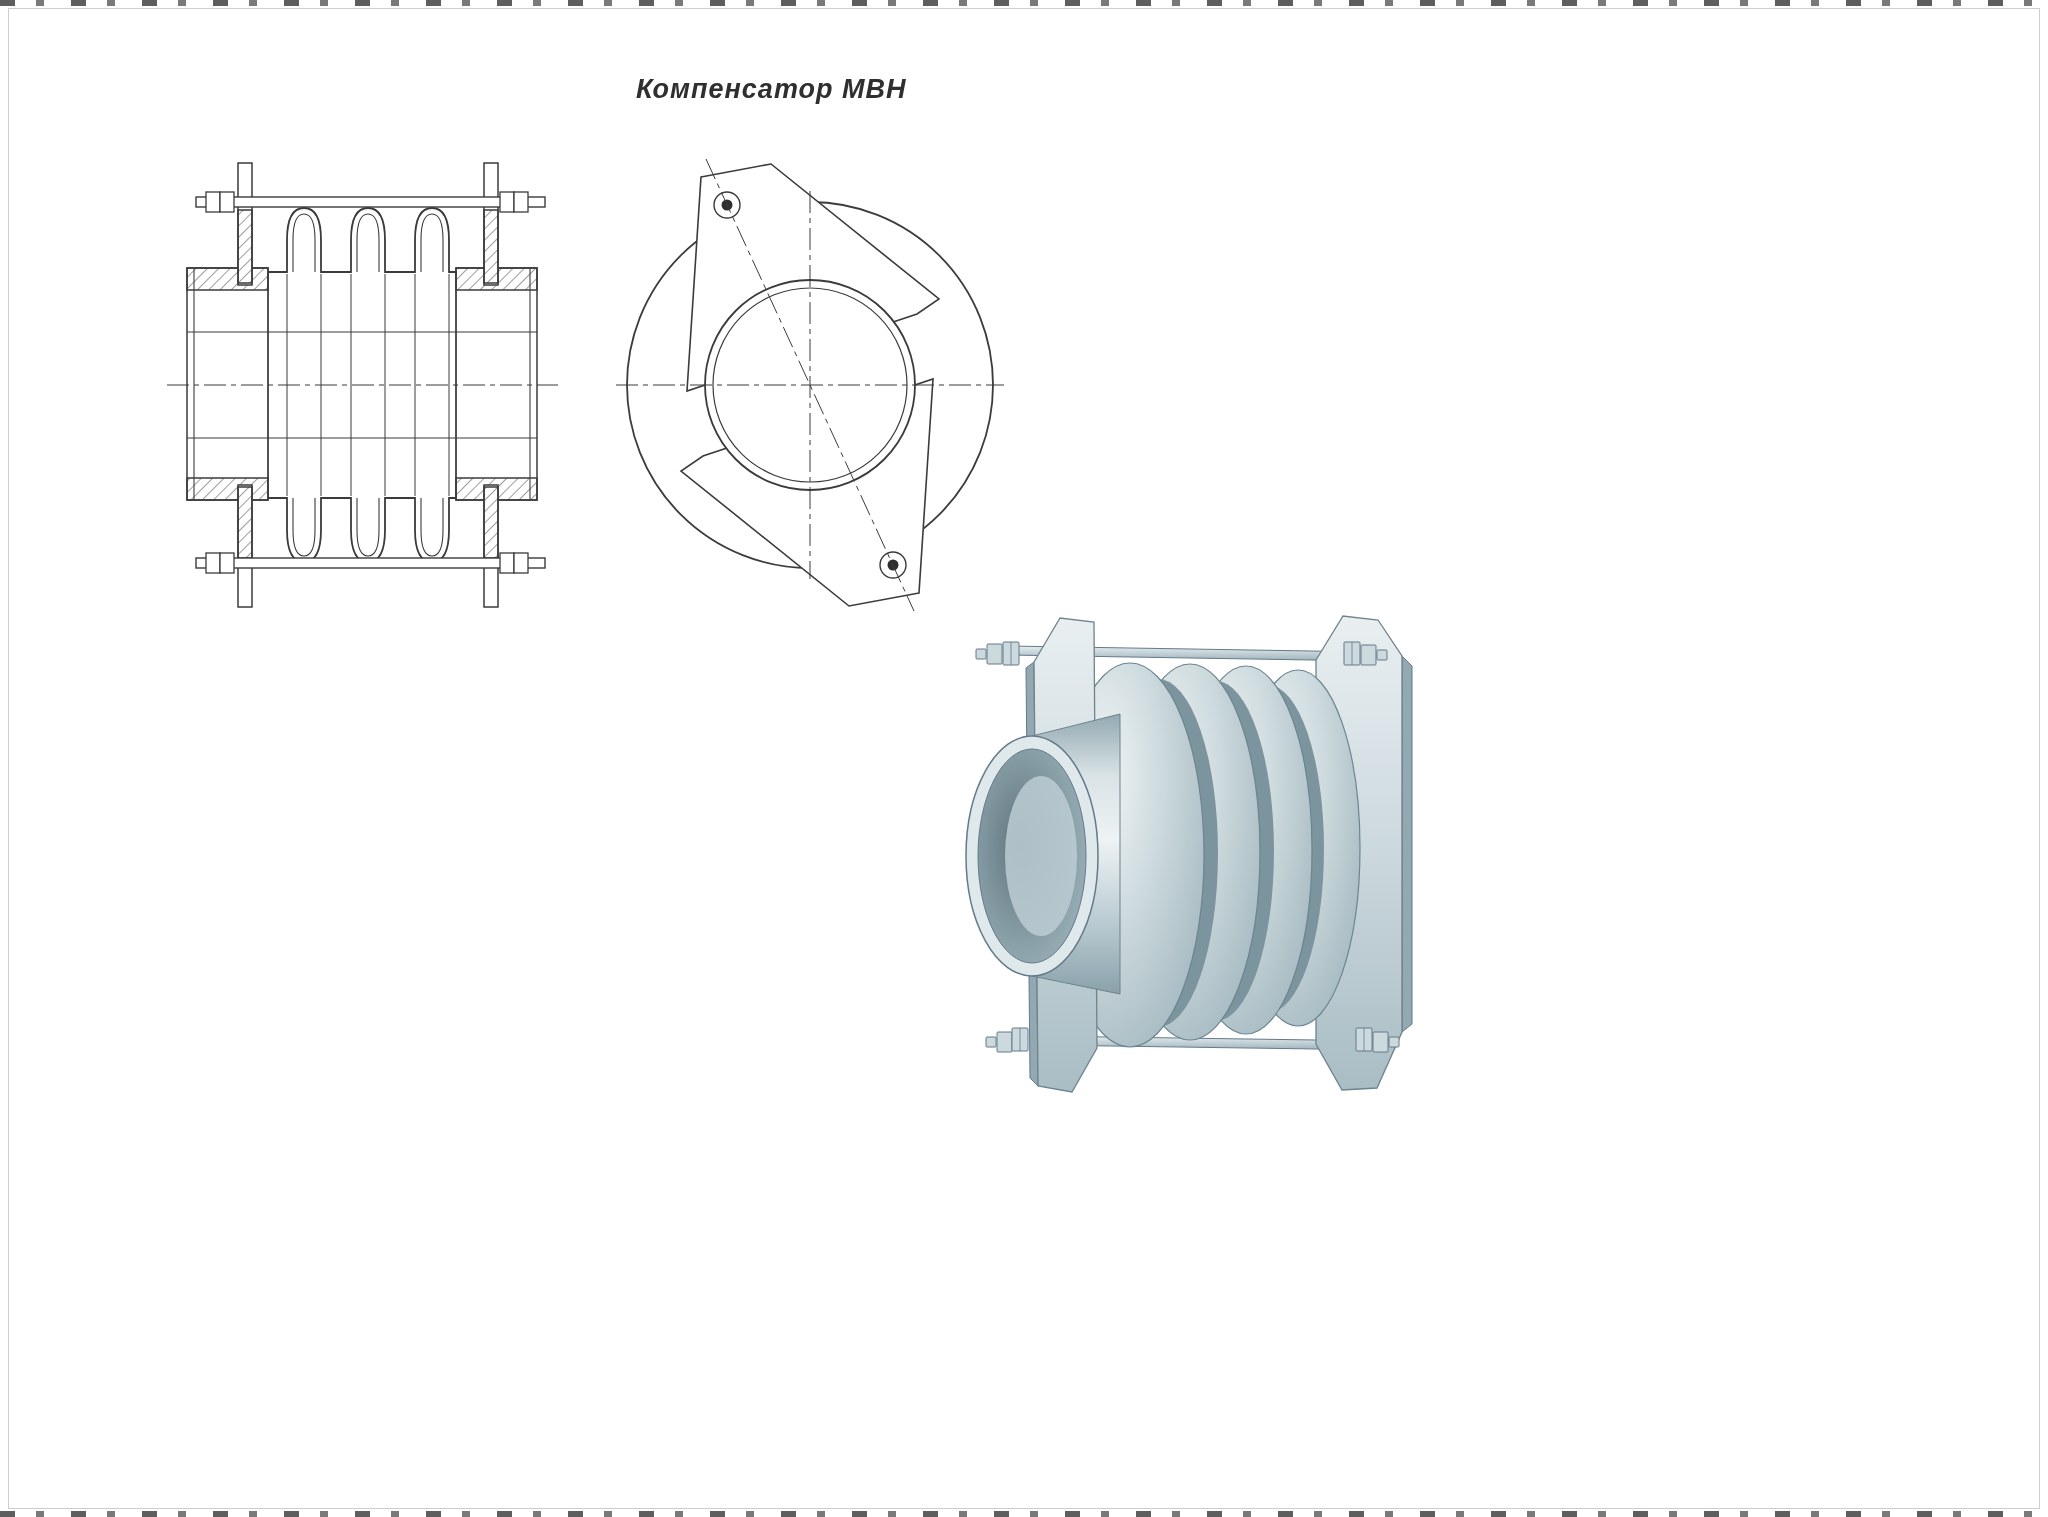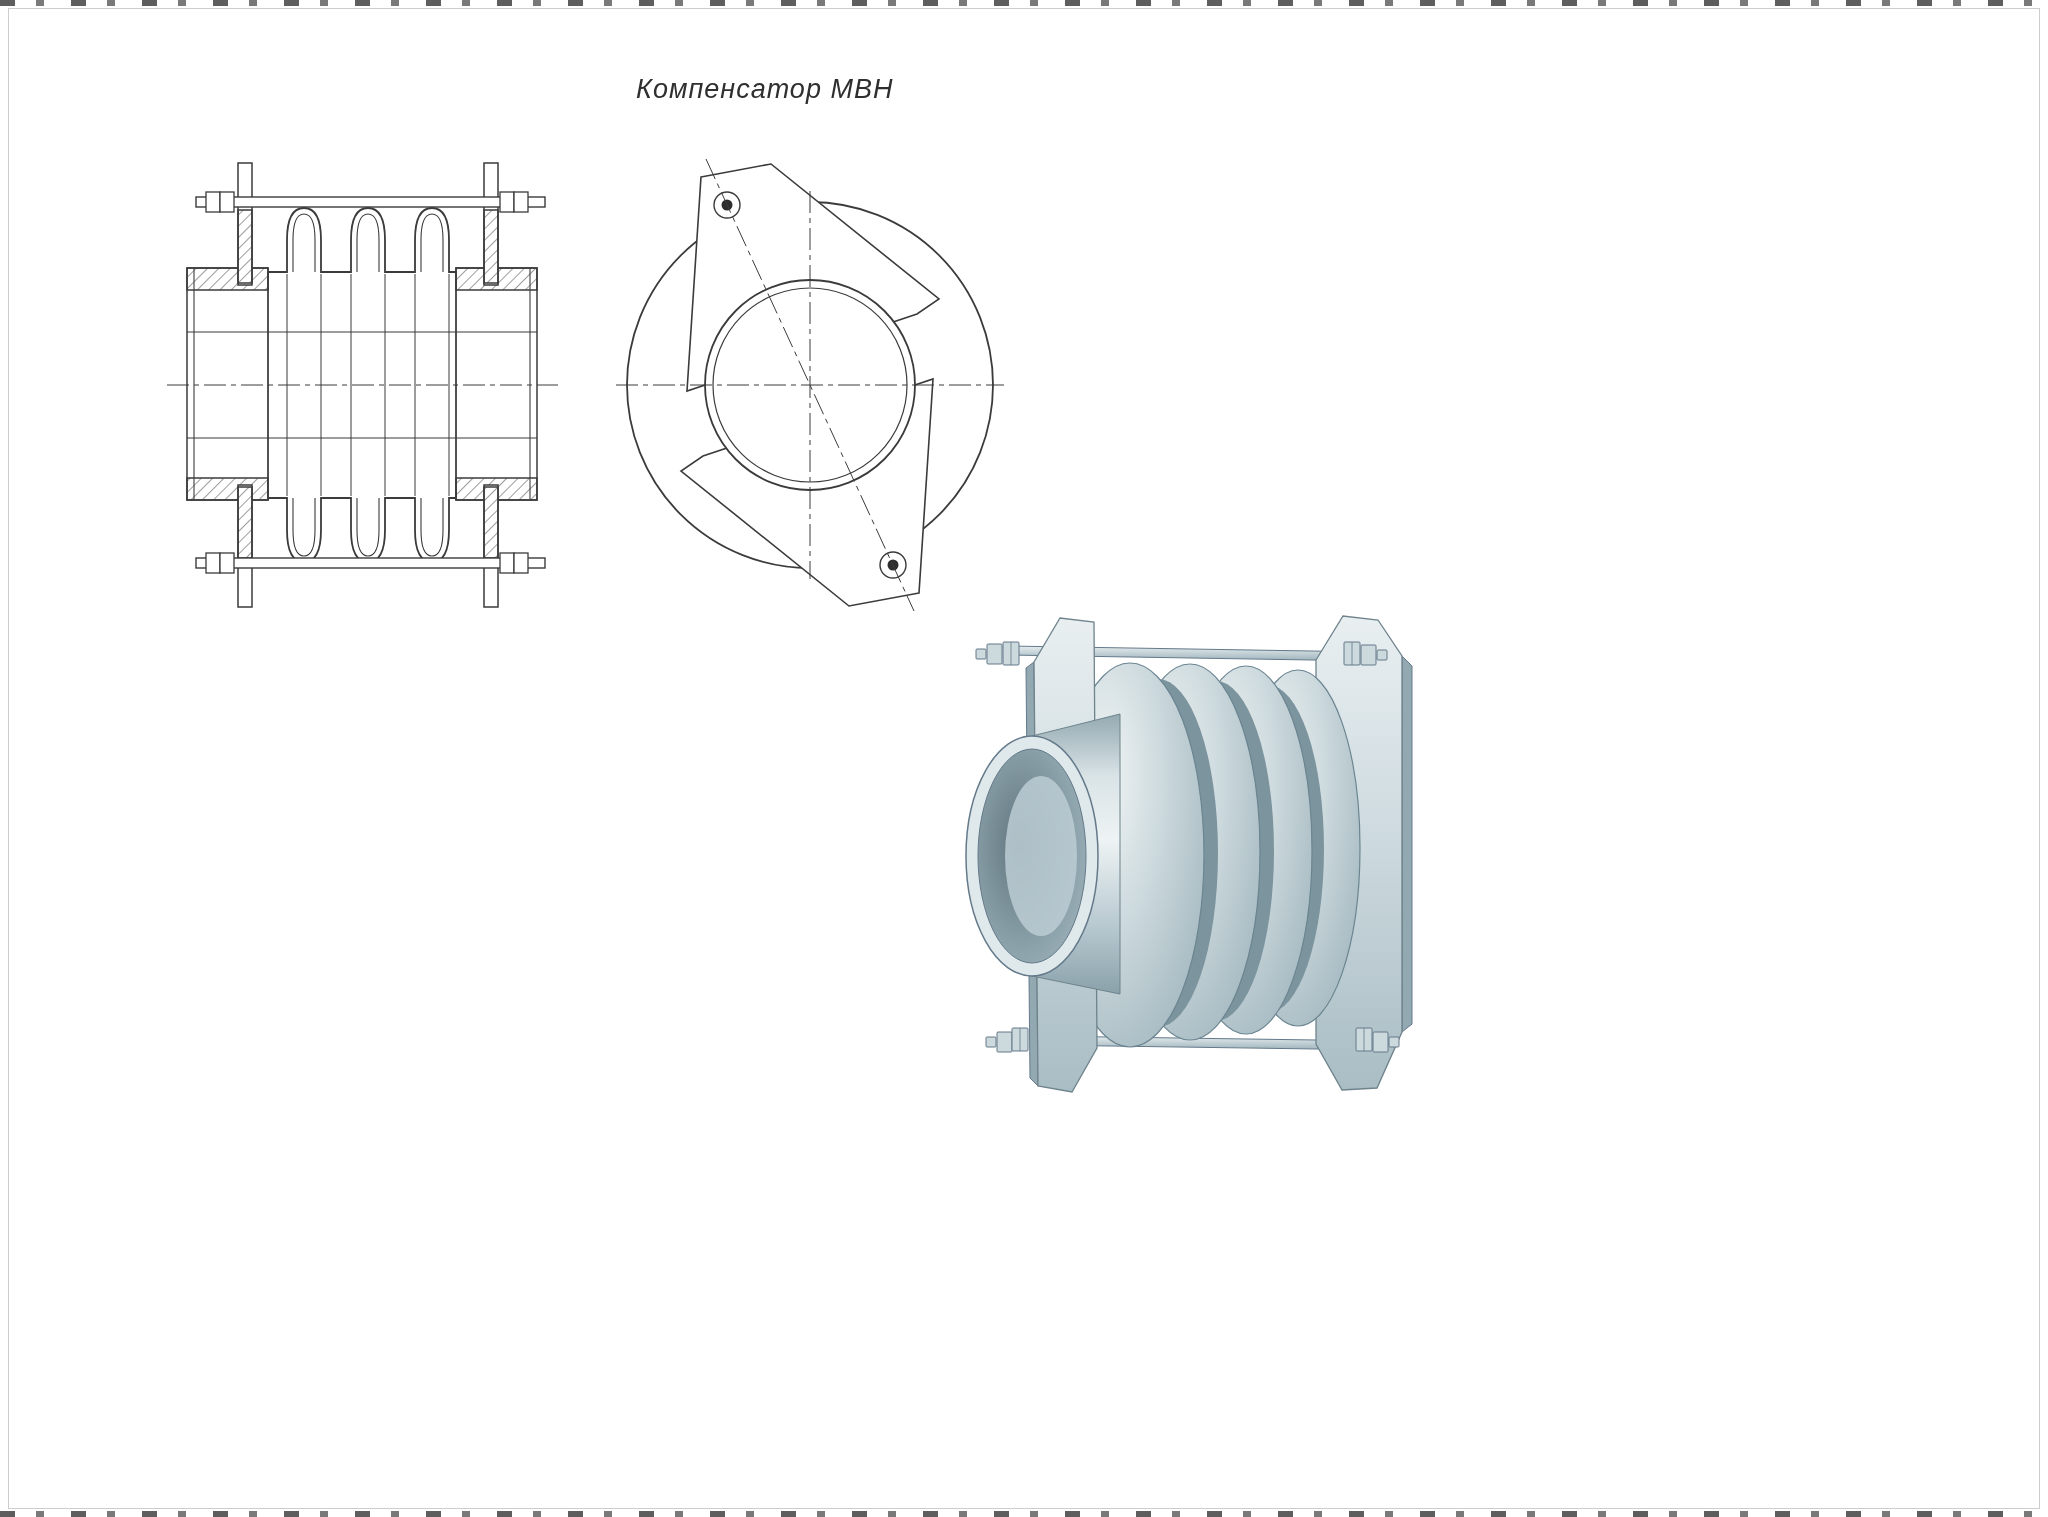--- a/index.html
+++ b/index.html
@@ -15,20 +15,21 @@
     background:repeating-linear-gradient(90deg,
       rgba(45,45,45,.9) 0 15px, transparent 15px 36px,
       rgba(45,45,45,.75) 36px 44px, transparent 44px 71px);
   }
   .tick-strip.top{top:0;}
   .tick-strip.bottom{bottom:0;}
   .drawing-title{
     position:absolute;left:636px;top:74px;
     font-size:27px;font-style:italic;letter-spacing:1px;color:#2f2f2f;
     white-space:nowrap;
+    font-weight:bold;
   }
   svg{position:absolute;left:0;top:0;}
 </style>
 </head>
 <body>
 
 <div class="tick-strip top"></div>
 <div class="tick-strip bottom"></div>
 <div class="page-frame"></div>
 

